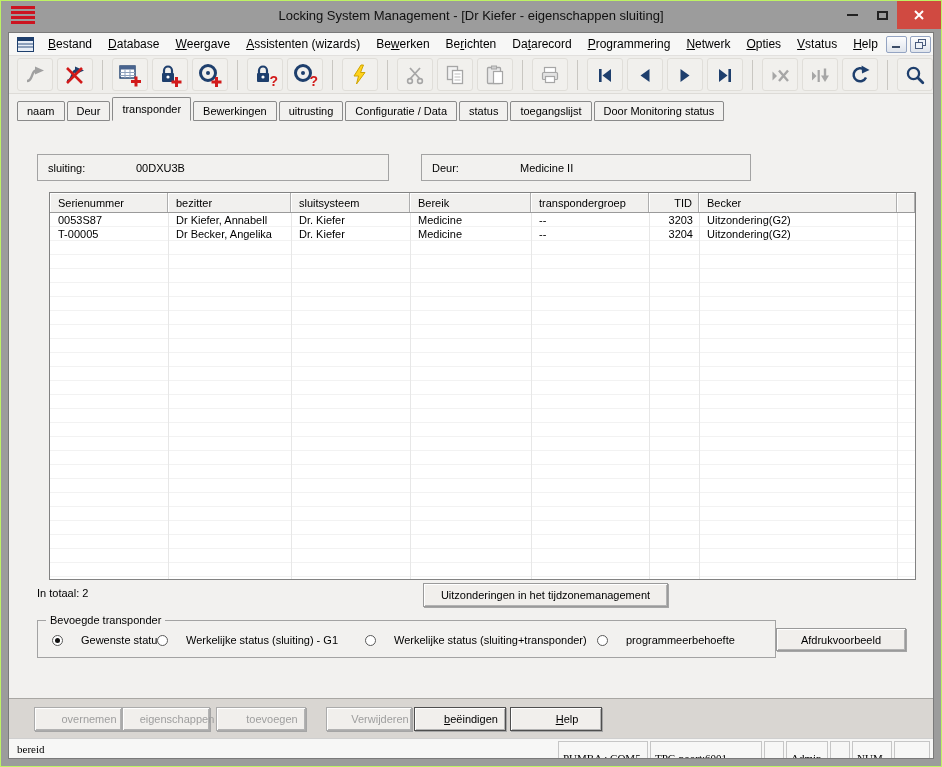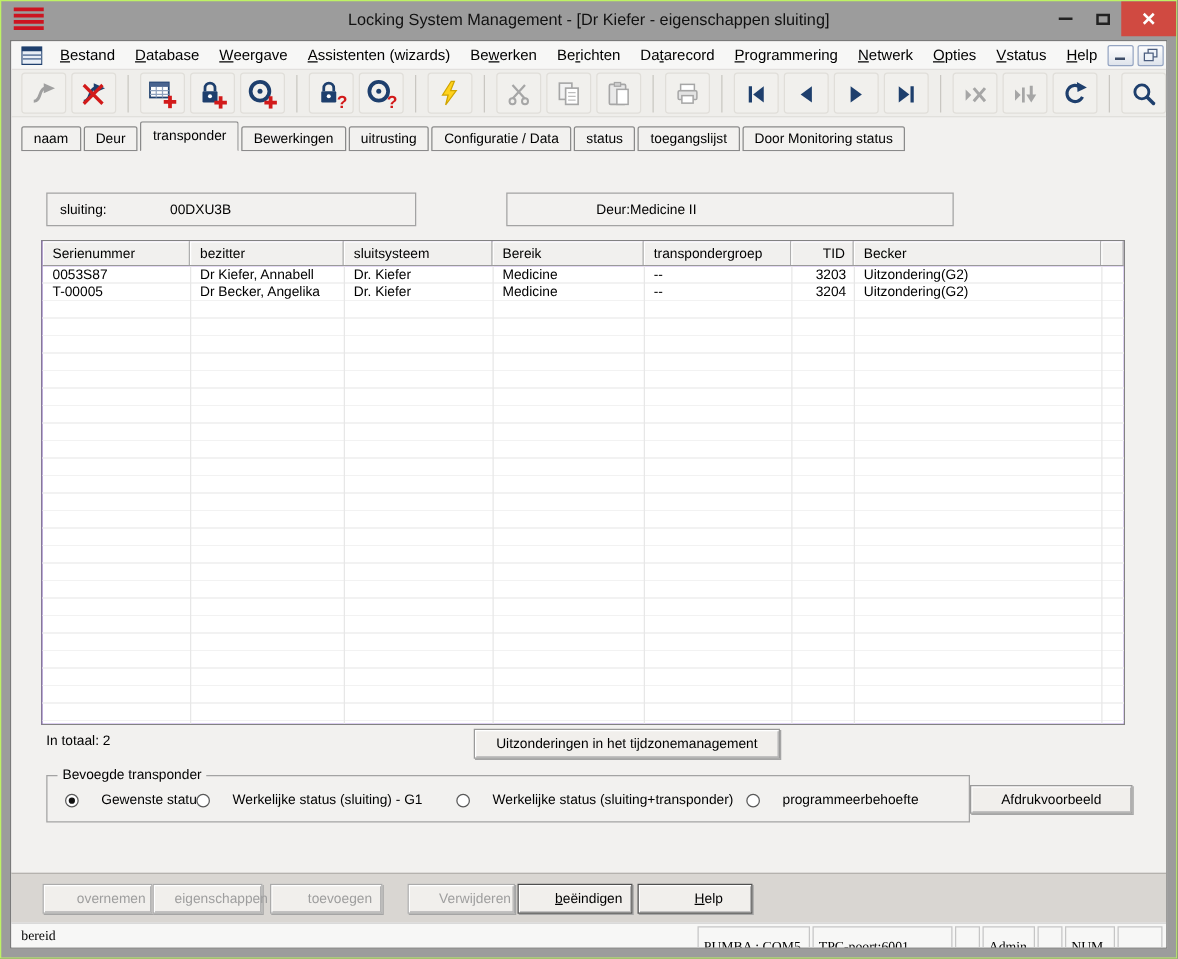--- a/index.html
+++ b/index.html
@@ -62,24 +62,24 @@
   .tab{
     height:20px;padding:0 9px;margin-right:2px;display:flex;align-items:center;
     font-size:11px;background:#f2f1ef;border:1px solid #8a8a8a;
     border-radius:2px 2px 0 0;white-space:nowrap;position:relative;
   }
   .tab.active{height:24px;border-bottom:1px solid #f2f1ef;z-index:2;}
   
   .page{flex:1;position:relative;background:#f2f1ef;font-size:11px;}
   .fieldbox{position:absolute;border:1px solid #a3a3a3;display:flex;align-items:center;background:#f2f1ef;}
   .fieldbox .lbl{padding-left:10px;width:98px;flex:none;}
-  .fb-sluiting{left:28px;top:33px;width:296px;height:27px;}
-  .fb-deur{left:396px;top:33px;width:358px;height:27px;text-align:right;}
-  
-  .listview{position:absolute;left:24px;top:71px;width:867px;height:388px;border:1px solid #828282;background:#6d28d9;}
+  .fb-sluiting{left:28px;top:33px;width:352px;height:27px;}
+  .fb-deur{left:412px;top:33px;width:330px;height:27px;}
+  
+  .listview{position:absolute;left:40px;top:71px;width:867px;height:388px;border:1px solid #828282;background:#737373;}
   .lv-header{
     position:absolute;left:0;top:0;right:0;height:20px;
     display:grid;grid-template-columns:118px 123px 119px 121px 118px 50px 198px 1fr;
     background:#f1f0ee;border-bottom:1px solid #9a9a9a;
   }
   .lv-h{
     display:flex;align-items:center;padding-left:8px;
     border-right:1px solid #aeaeae;box-shadow:inset 1px 1px 0 #ffffff;
     white-space:nowrap;overflow:hidden;
   }
@@ -104,21 +104,21 @@
   .lv-c{padding-left:8px;white-space:nowrap;overflow:hidden;}
   .lv-c.tid{text-align:right;padding-right:6px;padding-left:0;}
   
   .total-label{position:absolute;left:28px;top:466px;}
   .btn{
     background:#f1efec;border:1px solid #9a9a9a;
     box-shadow:inset 1px 1px 0 #ffffff,inset -1px -1px 0 #b3b3b3,1px 1px 0 #a5a5a5;
     font-family:inherit;font-size:11px;color:#000;
     display:flex;align-items:center;justify-content:center;white-space:nowrap;
   }
-  .tz-btn{position:absolute;left:370px;top:462px;width:245px;height:24px;}
+  .tz-btn{position:absolute;left:414px;top:462px;width:245px;height:24px;}
   
   .bev-group{position:absolute;left:28px;top:499px;width:739px;height:38px;border:1px solid #a3a3a3;}
   .bev-legend{position:absolute;left:8px;top:-7px;background:#f2f1ef;padding:0 4px;}
   .radio-item{position:absolute;top:13px;display:flex;align-items:center;gap:18px;white-space:nowrap;}
   .r0{left:14px;}.r1{left:119px;}.r2{left:327px;}.r3{left:559px;}
   .radio{
     width:11px;height:11px;border-radius:50%;border:1px solid #5a5a5a;background:#fff;
     display:flex;align-items:center;justify-content:center;flex:none;
   }
   .radio.sel::after{content:"";width:5px;height:5px;border-radius:50%;background:#111;}

